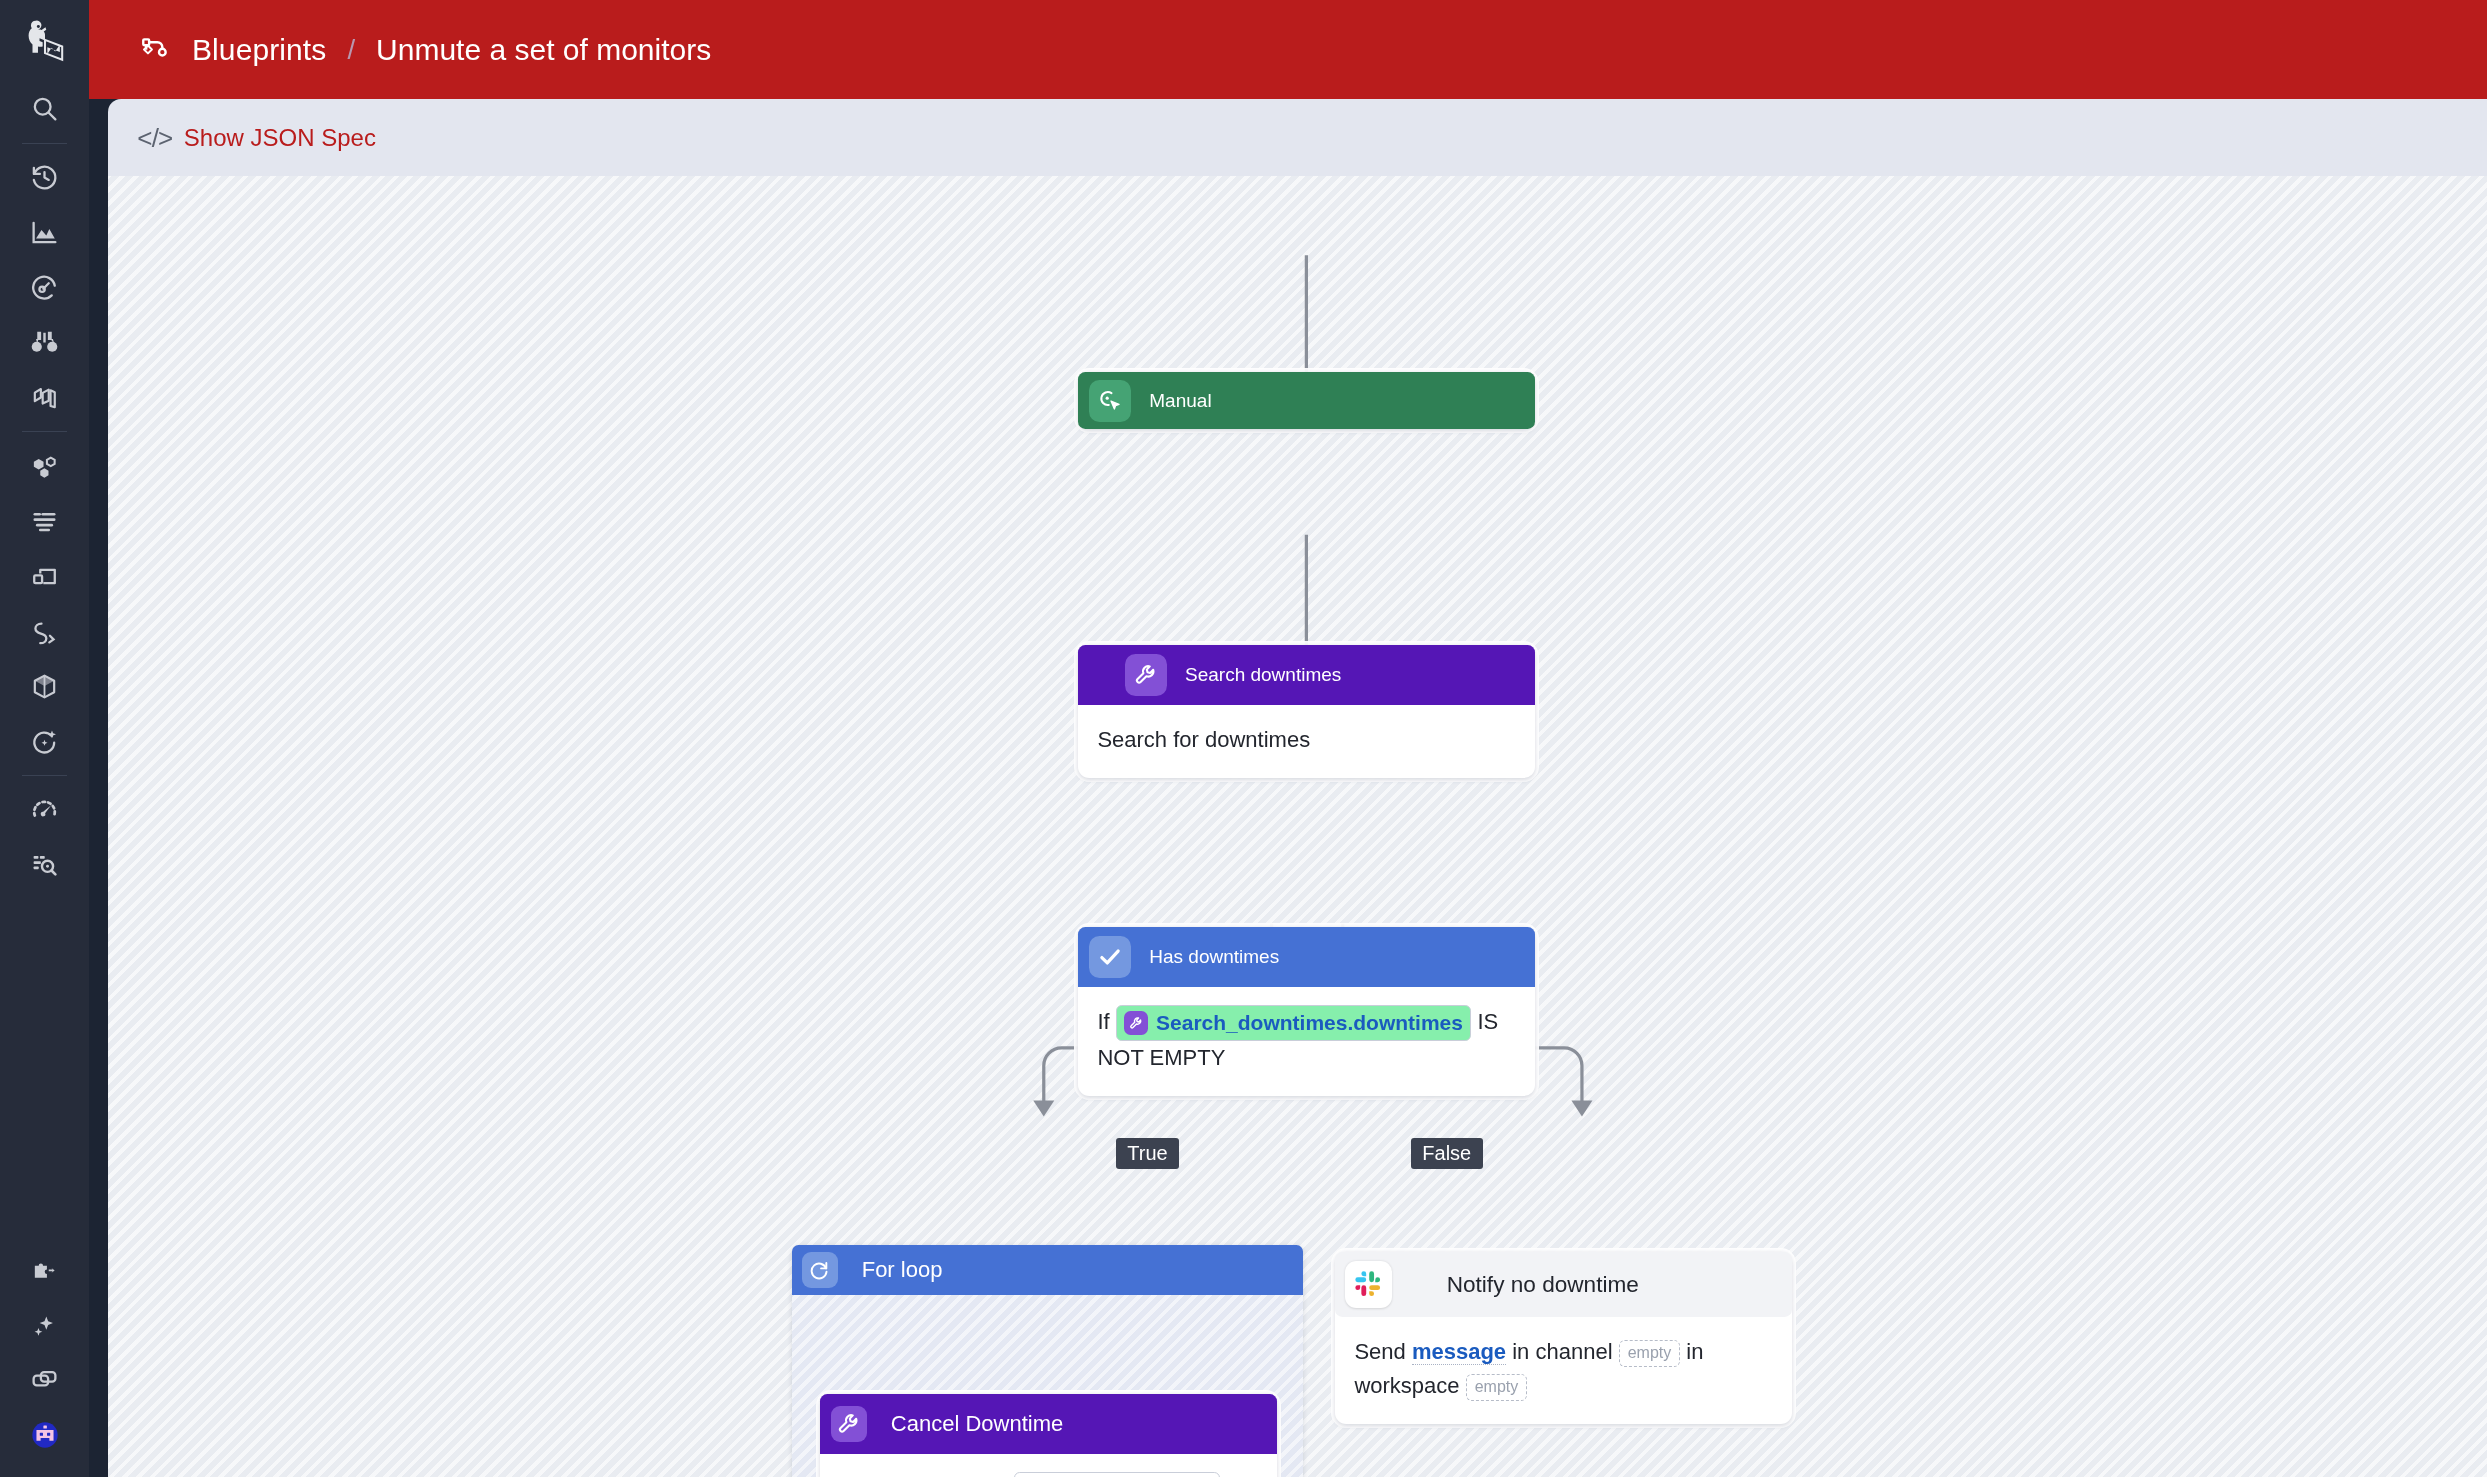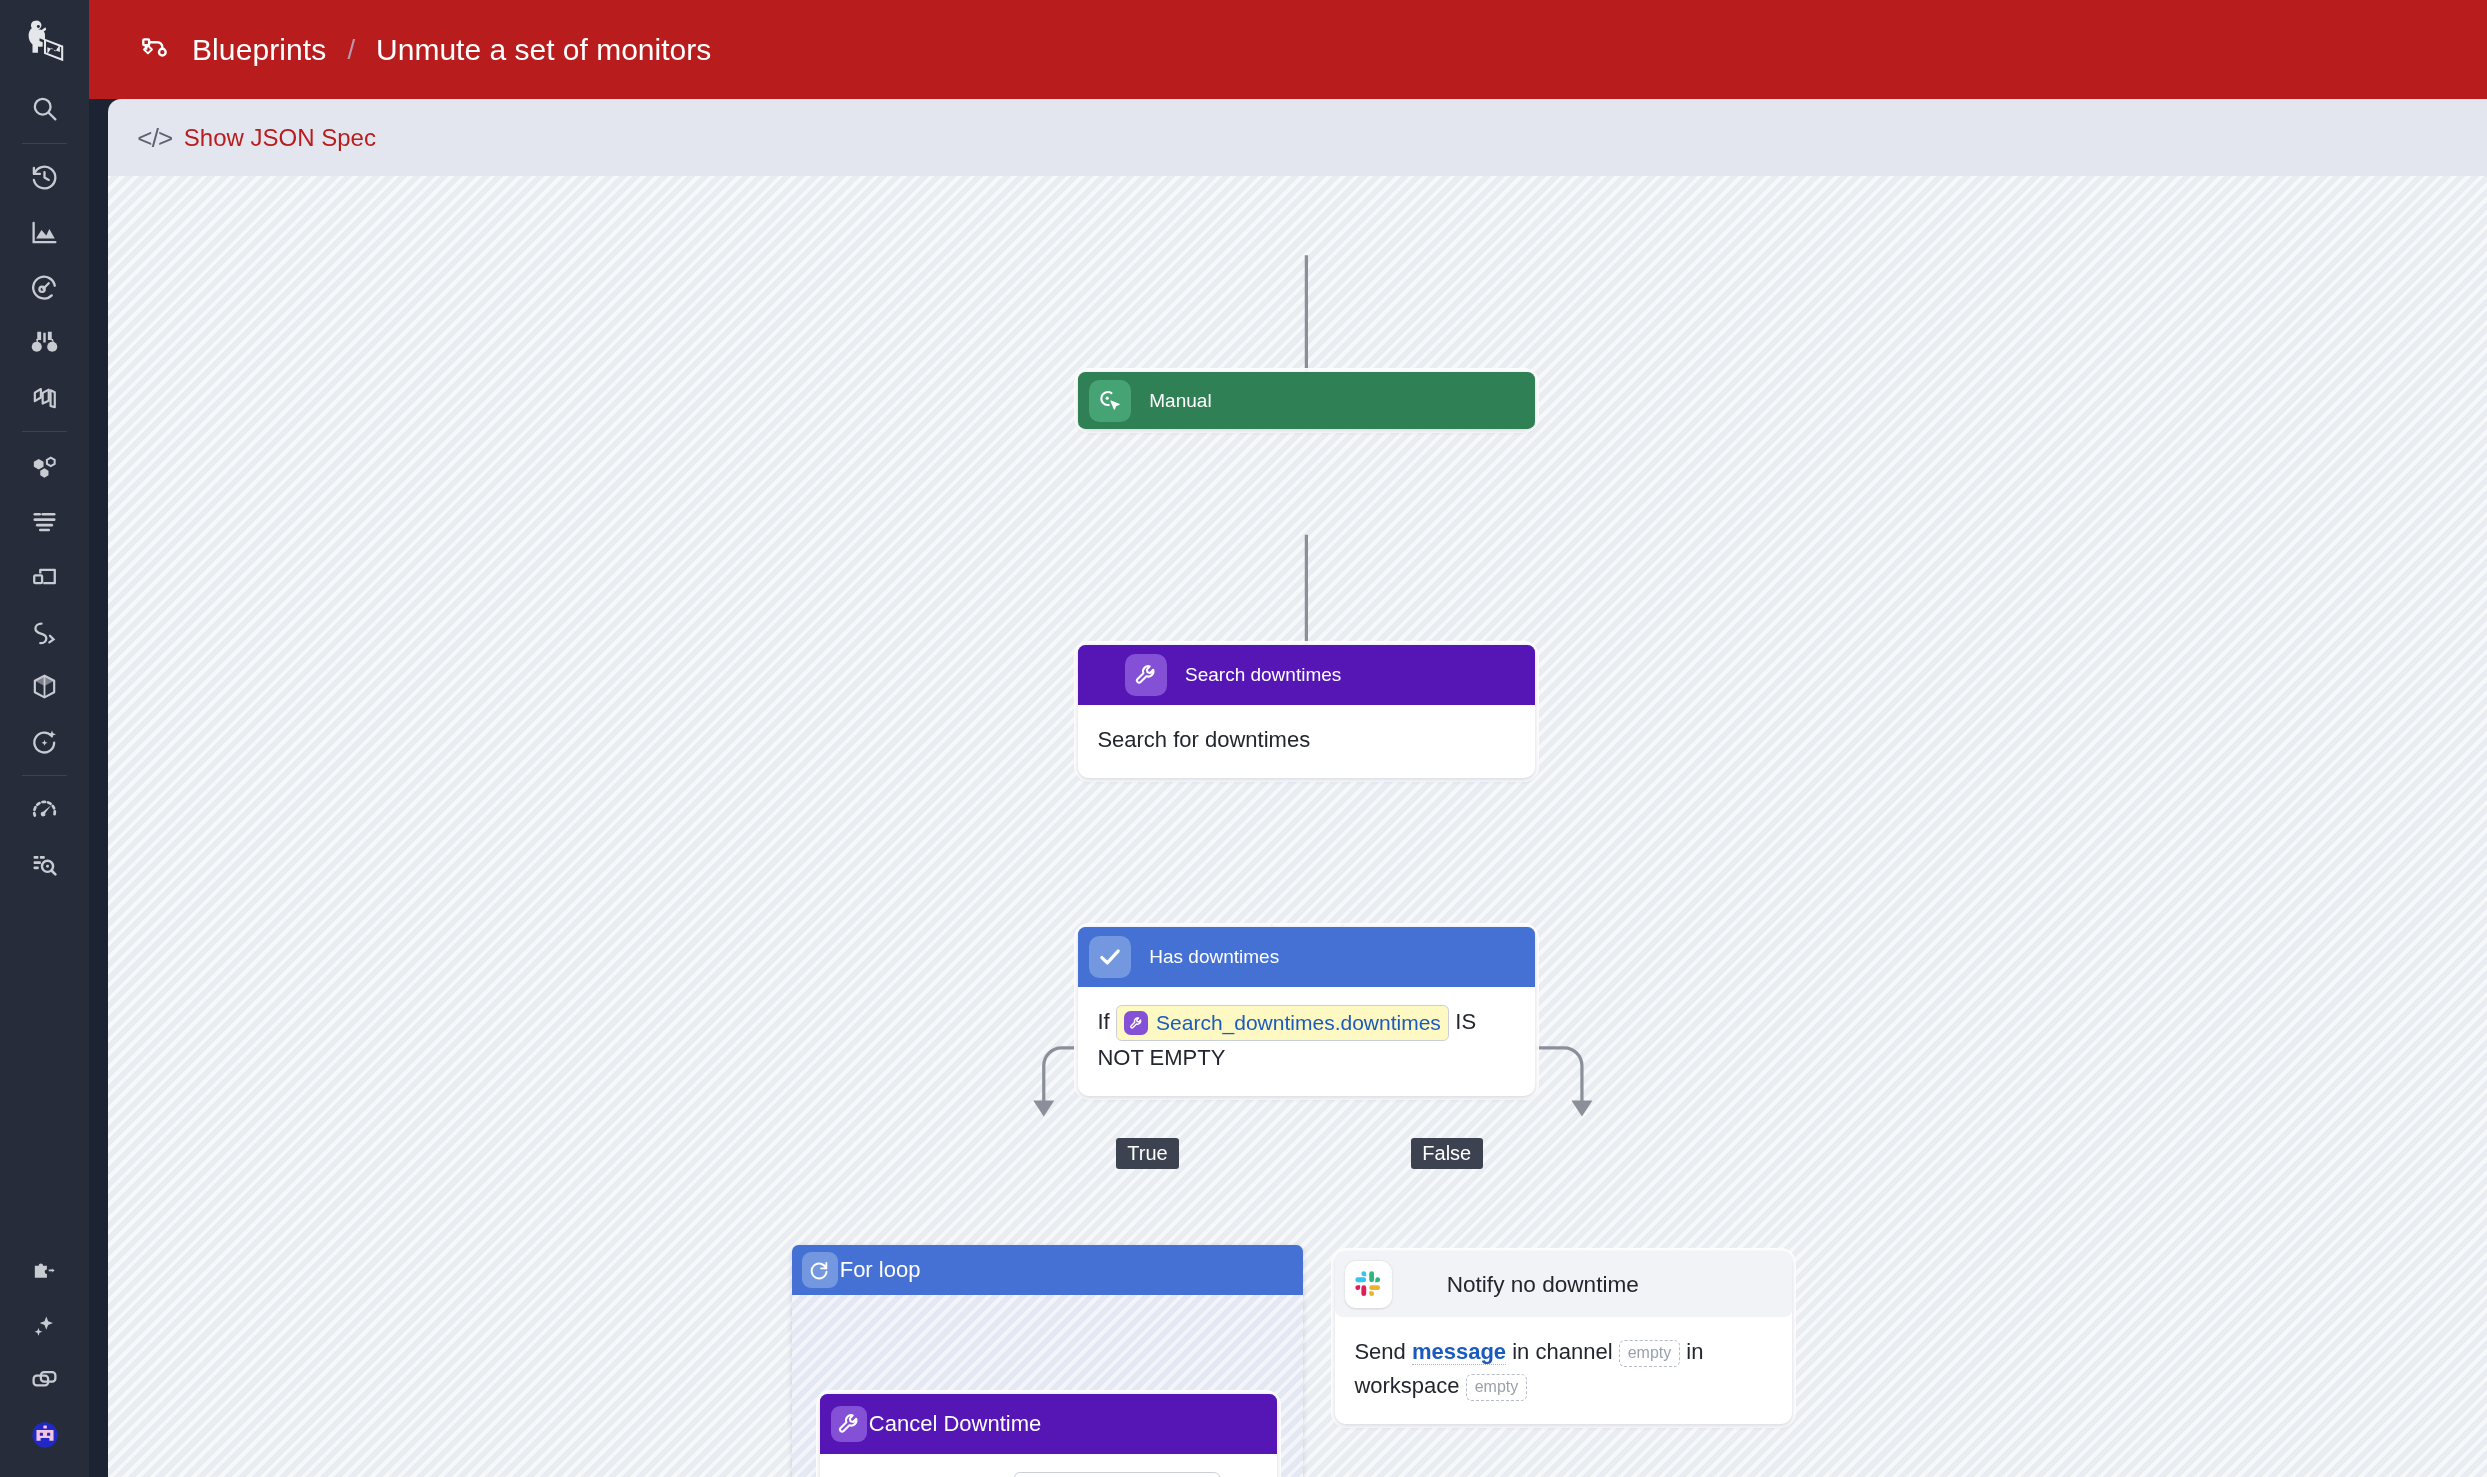--- a/index.html
+++ b/index.html
@@ -170,21 +170,21 @@
     border-radius: 8px 8px 0 0;
     box-shadow: 0 1.6px 5.7px rgba(30,40,70,0.15);
     overflow: visible;
   }
   #node-forloop .loop-head {
     height: 50px; background: #4571d4;
     border-radius: 6.5px 6.5px 0 0;
     display: flex; align-items: center; padding-left: 9.7px;
   }
   #node-forloop .node-icon { background: #7498e0; width: 36px; height: 36px; border-radius: 9px; }
-  #node-forloop .node-title { font-size: 22px; margin-left: 2px; }
+  #node-forloop .node-title { font-size: 22px; margin-left: 24px; }
 
   
   #node-cancel {
     position: absolute; left: 27.5px; top: 149px;
     width: 457px;
     background: #ffffff; border-radius: 11.3px;
     box-shadow: 0 1.6px 5.7px rgba(30,40,70,0.18), 0 0 0 4px rgba(255,255,255,0.95);
   }
   #node-cancel .node-head { background: #5516b5; }
   #node-cancel .node-icon { background: #8350d6; }
@@ -201,23 +201,23 @@
   }
   #node-notify .node-icon {
     background: #ffffff; width: 47px; height: 47px; border-radius: 11.3px;
     box-shadow: 0 0.8px 2.4px rgba(0,0,0,.13);
   }
   #node-notify .node-title { color: #23262e; font-size: 22.6px; margin-left: 16px; }
 
   
   .token {
     display: inline-flex; align-items: center;
-    border: 0.8px solid #c9ced9; background: #fef9c3;
+    border: 0.8px solid #c9ced9; background: #86efac;
     border-radius: 5.7px; padding: 0.8px 7.3px;
-    color: #1a5bbf; font-weight: normal; font-size: 21px;
+    color: #1a5bbf; font-weight: bold; font-size: 21px;
     vertical-align: middle; white-space: nowrap;
   }
   .token .tok-ico {
     width: 24px; height: 24px; border-radius: 6.5px;
     background: #8350d6; margin-right: 8px;
     display: inline-flex; align-items: center; justify-content: center;
     flex: none;
   }
   .token-plain {
     display: inline-flex; align-items: center;

